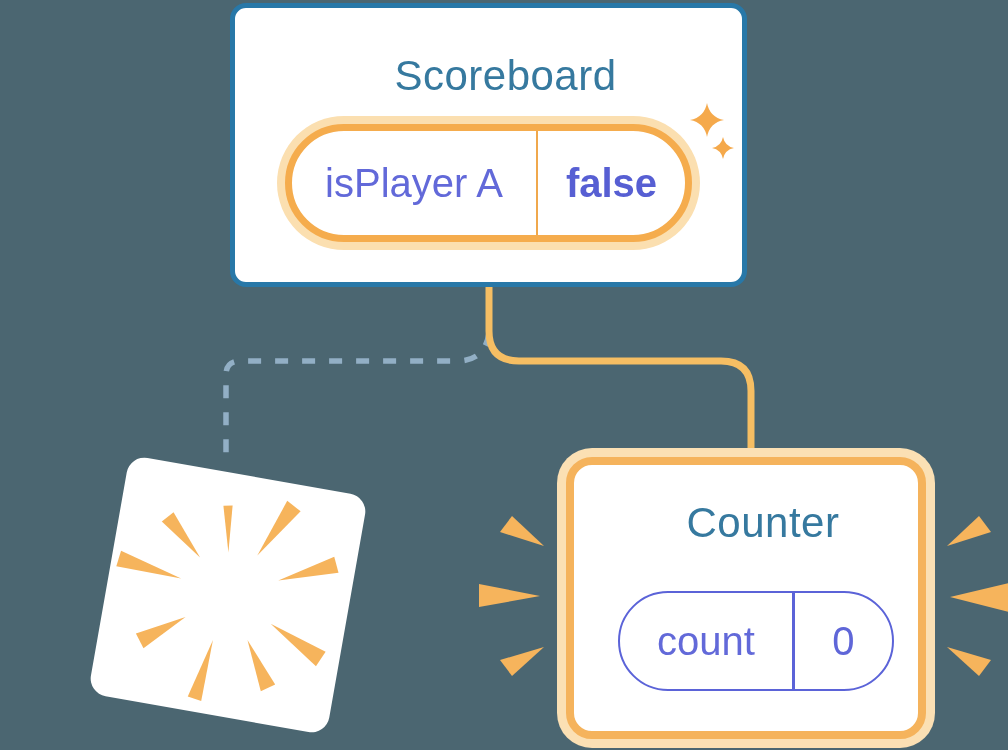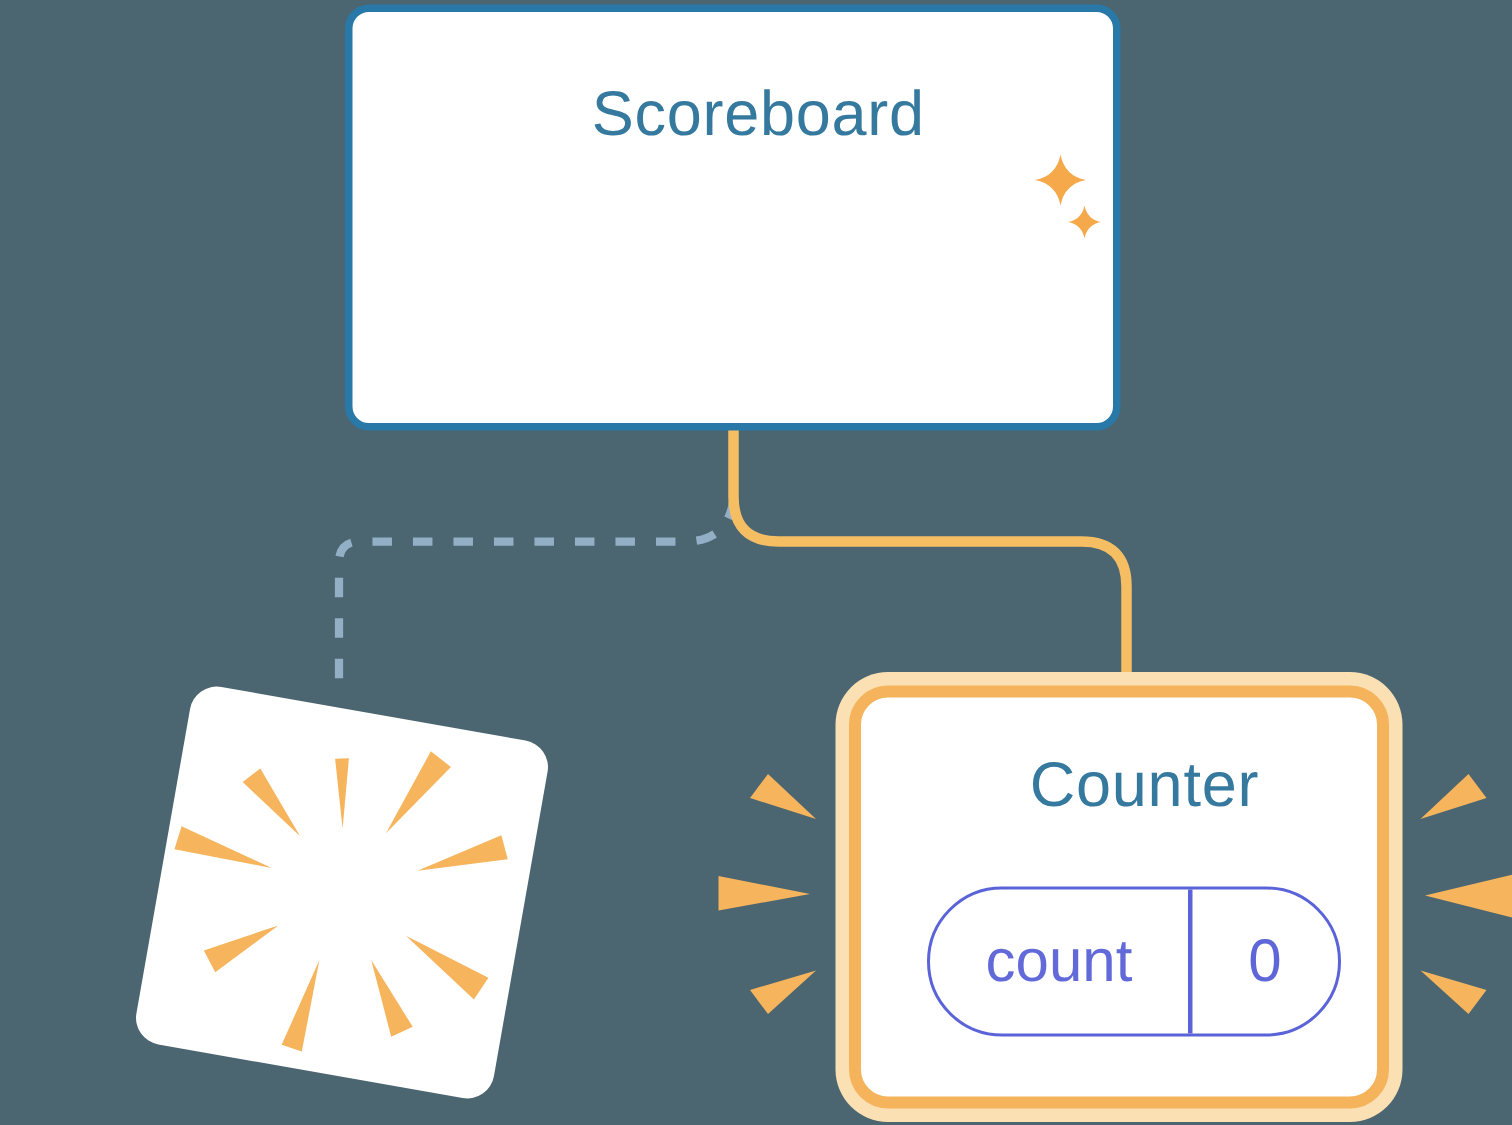--- a/index.html
+++ b/index.html
@@ -87,20 +87,25 @@
     <g fill="#F6B45C">
       <polygon points="947,546 991,532 979,516"></polygon>
       <polygon points="950,597 1009,583 1009,612"></polygon>
       <polygon points="947,647 979,676 991,660"></polygon>
     </g>
   </svg>
 
   <div class="scoreboard-card">
     <div class="card-title">Scoreboard</div>
 
+    <div class="state-pill pill-orange">
+      <div class="pill-cell-name">isPlayer A</div>
+      <div class="pill-divider"></div>
+      <div class="pill-cell-value">false</div>
+    </div>
 
     <svg class="sparkles" width="80" height="80" viewBox="0 0 80 80">
       <path d="M42,10 Q44.7,24.3 59,27 Q44.7,29.7 42,44 Q39.3,29.7 25,27 Q39.3,24.3 42,10 Z" fill="#F5A94B"></path>
       <path d="M58,44 Q59.8,53.2 69,55 Q59.8,56.8 58,66 Q56.2,56.8 47,55 Q56.2,53.2 58,44 Z" fill="#F5A94B"></path>
     </svg>
   </div>
 
   <div class="poof-card">
     <svg width="242" height="242" viewBox="0 0 242 242">
       <g fill="#F6B45C">

